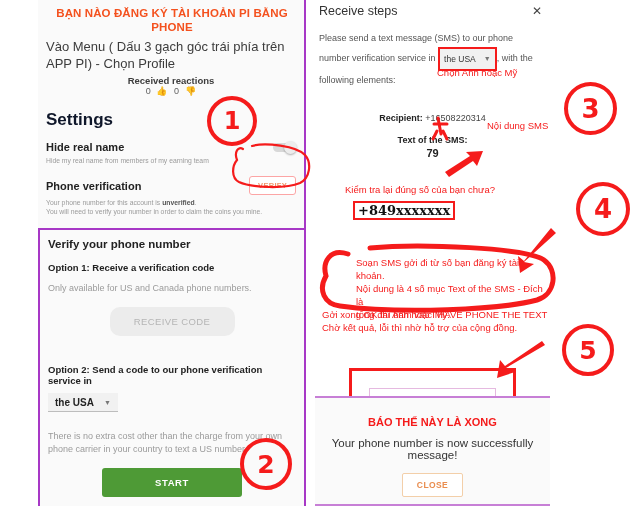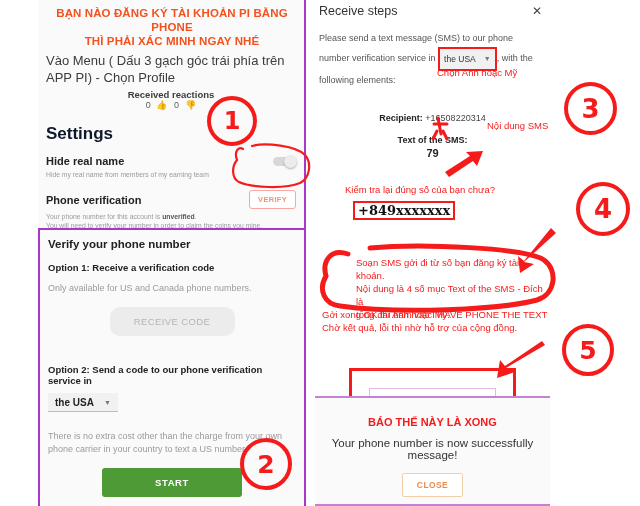--- a/index.html
+++ b/index.html
@@ -138,21 +138,20 @@
 </head>
 <body>
 
 <div class="root">
 
   <div class="left-col">
 
     <div class="panel-a">
       <div class="hdr-red">
         <div>BẠN NÀO ĐĂNG KÝ TÀI KHOẢN PI BẰNG PHONE</div>
-        <div>THÌ PHẢI XÁC MINH NGAY NHÉ</div>
       </div>
 
       <div class="sub-line">Vào Menu ( Dấu 3 gạch góc trái phía trên APP PI) - Chọn Profile</div>
 
       <div class="react-row">
         <div class="lbl">Received reactions</div>
         <div class="cnt">
           <span>0</span>
           <span class="ico">👍</span>
           <span>0</span>

